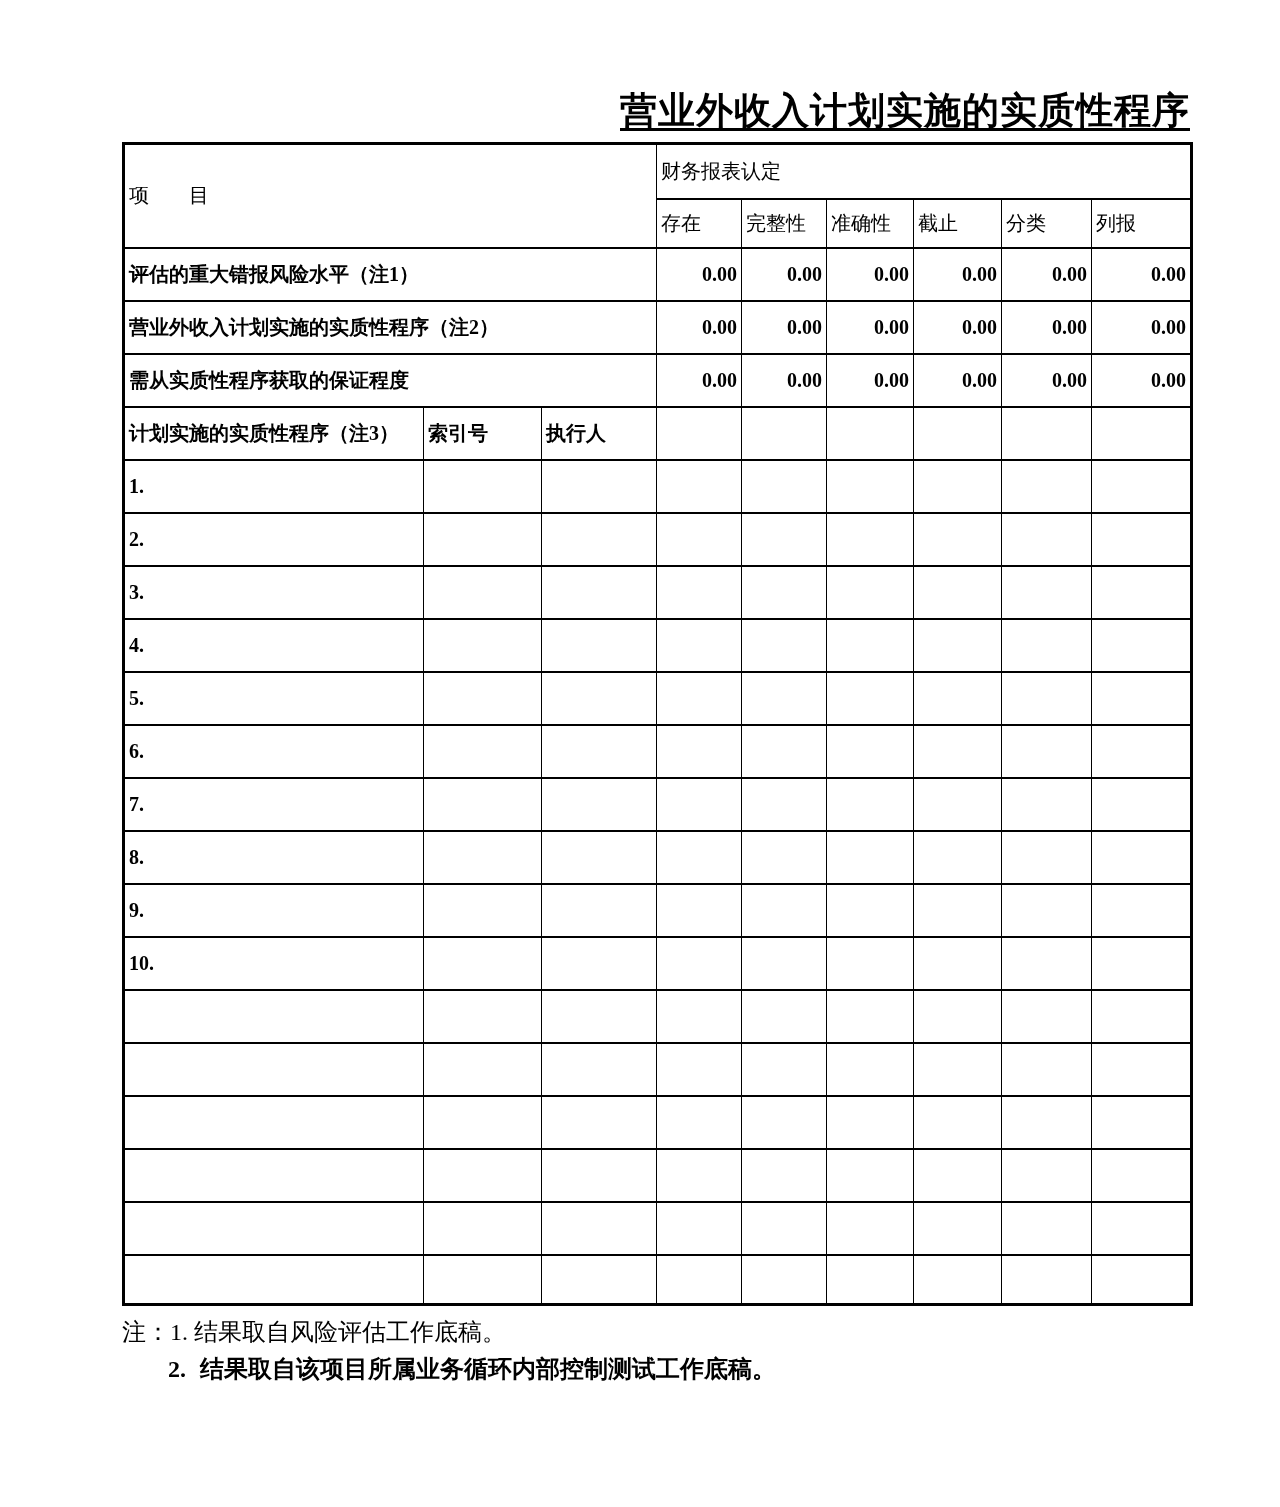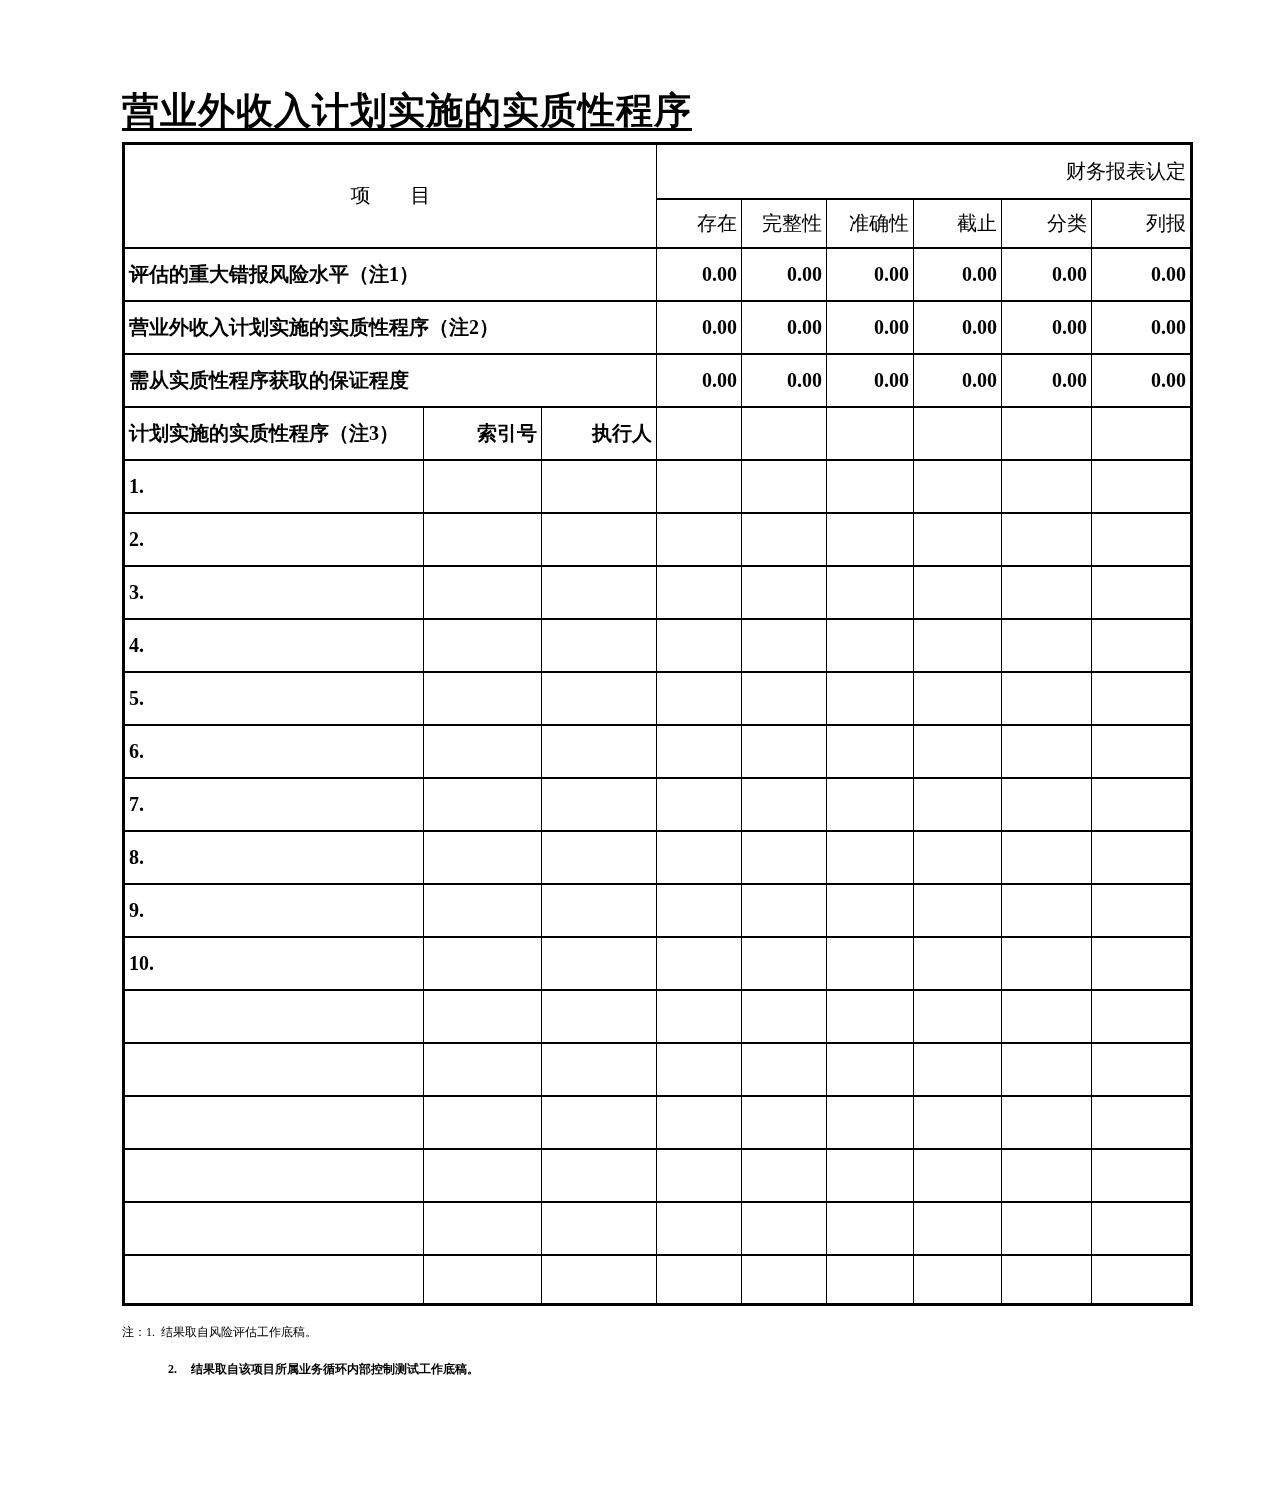--- a/index.html
+++ b/index.html
@@ -13,21 +13,21 @@
   }
   .page {
     position: relative;
     width: 1280px;
     height: 1507px;
     overflow: hidden;
   }
   .page-title {
     margin: 86px 0 6px 122px;
     width: 1068px;
-    text-align: left;
+    text-align: right;
     font-size: 37px;
     font-weight: bold;
     letter-spacing: 1px;
     white-space: nowrap;
   }
   .page-title .underlined {
     text-decoration: underline;
     text-decoration-thickness: 3px;
     text-underline-offset: 5px;
   }
@@ -46,40 +46,39 @@
     vertical-align: middle;
     font-size: 20px;
     overflow: hidden;
     white-space: nowrap;
   }
   tr.r-h1 { height: 55px; }
   tr.r-h2 { height: 49px; }
   tr.r    { height: 53px; font-weight: bold; }
   tr.r-last { height: 50px; }
   td.item-hdr {
-    text-align: center;
     font-size: 22px;
   }
-  td.ctr { text-align: right; }
+  td.ctr { text-align: left; }
   td.label {
     text-align: left;
     padding-left: 5px;
   }
   td.val {
     text-align: right;
     font-size: 19px;
   }
   td.num {
     text-align: left;
     font-size: 19px;
     padding-left: 3px;
   }
   .notes {
     margin: 14px 0 0 122px;
-    font-size: 12px;
+    font-size: 24px;
     line-height: 24px;
   }
   .note-line { margin-bottom: 13px; white-space: nowrap; }
   .note-line.indented { margin-left: 46px; font-weight: bold; }
   .note-num { display: inline-block; }
   .note-line .note-text { margin-left: 6px; }
   .note-line.indented .note-text { margin-left: 14px; }
 </style>
 </head>
 <body>

